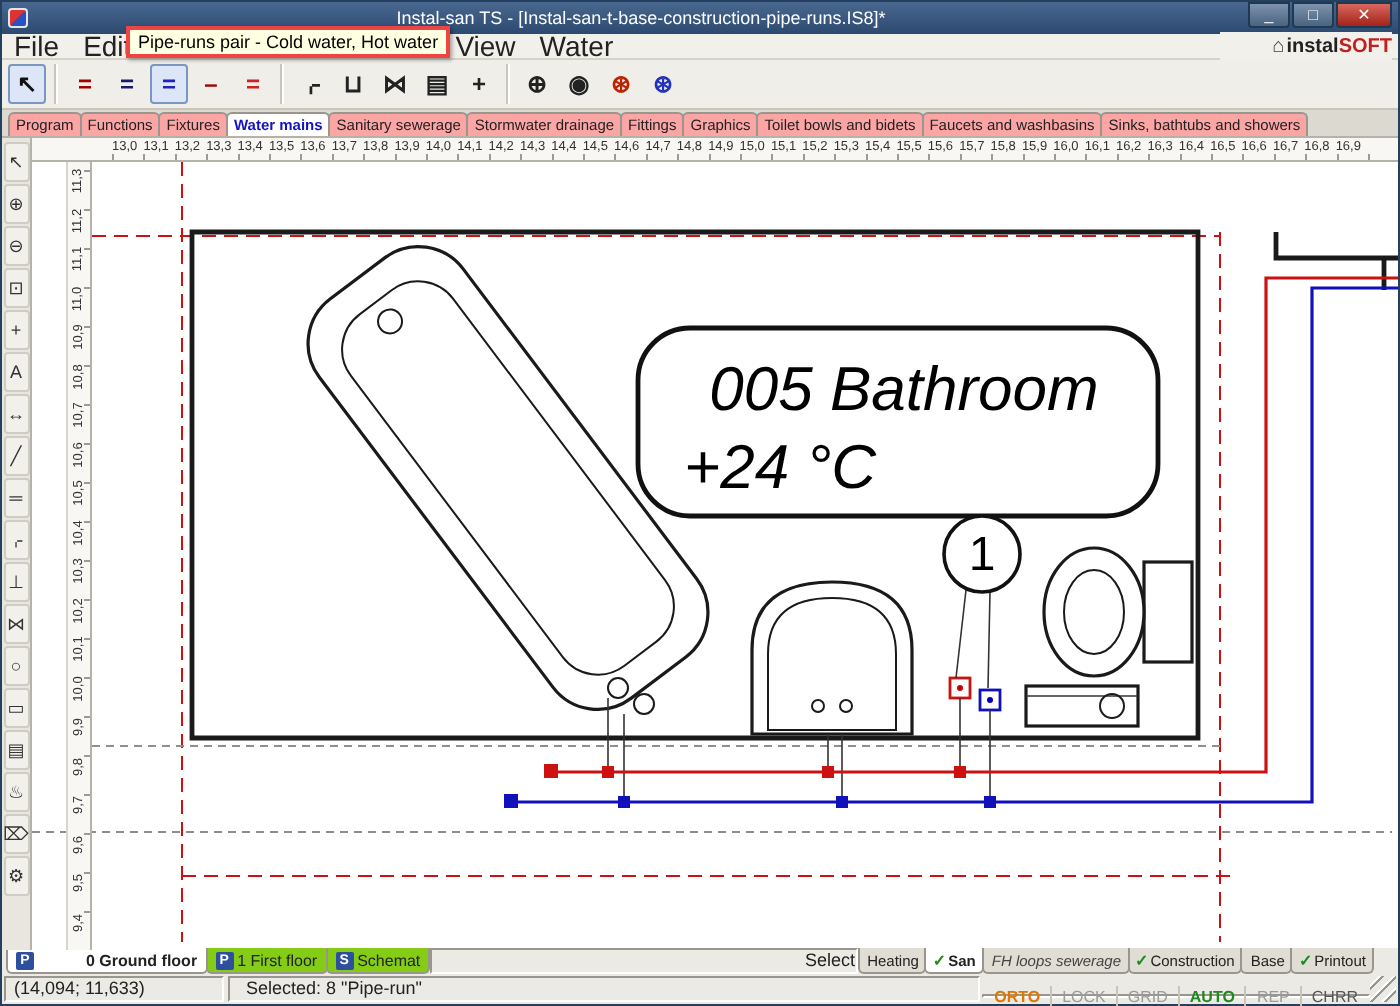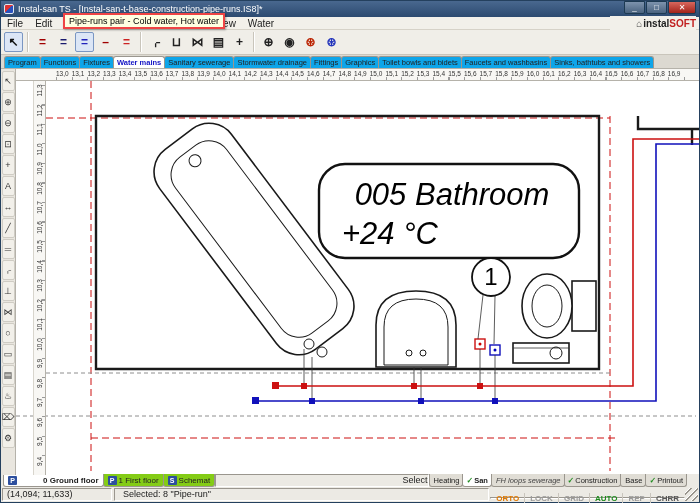--- a/index.html
+++ b/index.html
@@ -4,30 +4,30 @@
 <style>
   * { margin:0; padding:0; box-sizing:border-box; font-family:"Liberation Sans", sans-serif; }
   html,body { width:700px; height:503px; overflow:hidden; background:#8a8a8a; }
   .window { position:relative; width:700px; height:503px; background:#eceae4; border:1px solid #24405e; }
 
   
   .titlebar { position:absolute; left:0; top:0; right:0; height:16px;
     background:linear-gradient(#49688f,#2c4a70); color:#fff; display:flex; align-items:center; padding:0 3px; }
   .appicon { width:10px; height:10px; margin-right:4px; border-radius:2px;
     background:linear-gradient(135deg,#d33 0 50%,#2a52be 50% 100%); border:1px solid #dfe6ef; }
-  .title-text { font-size:9px; white-space:nowrap; overflow:hidden; flex:1; }
+  .title-text { font-size:9px; white-space:nowrap; overflow:hidden; flex:1;text-align:center; }
   .winbtns { display:flex; height:13px; align-self:flex-start; }
   .winbtn { width:21px; height:13px; font-size:8px; color:#fff; display:flex; align-items:center; justify-content:center;
     background:linear-gradient(#7d93ad,#4a637f); border:1px solid #1d3платаa52; border:1px solid #1d3a52; margin-left:1px; border-radius:0 0 2px 2px; cursor:pointer; }
   .winbtn.close { background:linear-gradient(#d8675d,#a register2322a); background:linear-gradient(#d8675d,#a3231a); width:28px; }
 
   
   .menubar { position:absolute; left:0; top:16px; right:0; height:13px; background:#f2f0ea;
     border-bottom:1px solid #d6d2c8; display:flex; align-items:center; }
-  .menu-item { font-size:10px; padding:0 6px; color:#222; cursor:default; }
+  .menu-item { font-size:14px; padding:0 6px; color:#222; cursor:default; }
   .menu-item.spacer { width:150px; }
   .brand { position:absolute; right:3px; top:15px; width:86px; height:14px; display:flex; align-items:center;
     justify-content:flex-end; background:#f2f0ea; }
   .brand .glyph { font-size:10px; color:#444; margin-right:1px; }
   .brand .b1 { font-size:10px; font-weight:bold; color:#222; }
   .brand .b2 { font-size:10px; font-weight:bold; color:#c11f1f; }
   .brand-bar { position:absolute; right:3px; top:29px; width:86px; height:3px;
     background:linear-gradient(90deg,#bbb,#e5e2da); }
 
   
@@ -38,21 +38,21 @@
   .toolbar { position:absolute; left:0; top:29px; right:0; height:25px; background:#f0eee8;
     border-bottom:1px solid #c9c5bb; display:flex; align-items:center; padding:0 2px; }
   .tbtn { width:19px; height:20px; margin:0 1px; display:flex; align-items:center; justify-content:center;
     font-size:12px; font-weight:bold; border:1px solid transparent; border-radius:2px; cursor:pointer; background:transparent; }
   .tbtn.pressed { background:#dce6f6; border:1px solid #7a96c2; }
   .tbtn.sep { width:6px; border:none; background:linear-gradient(90deg,transparent 2px,#c9c5bb 2px,#c9c5bb 3px,#fff 3px,#fff 4px,transparent 4px); cursor:default; }
 
   
   .tabstrip { position:absolute; left:0; top:54px; right:0; height:14px; background:#dcd9d1;
     border-bottom:1px solid #b5b2aa; display:flex; align-items:flex-end; padding-left:3px; }
-  .tab { font-size:7.5px; height:12px; line-height:11px; padding:0 3px; background:#0ea5e9; color:#222;
+  .tab { font-size:7.5px; height:12px; line-height:11px; padding:0 3px; background:#fca5a5; color:#222;
     border:1px solid #9a968e; border-bottom:none; border-radius:3px 3px 0 0; margin-right:-1px; white-space:nowrap; cursor:pointer; }
   .tab.active { background:#fff; color:#1313c4; font-weight:bold; position:relative; z-index:2; }
 
   
   .workspace { position:absolute; left:0; top:68px; right:0; height:406px; background:#fff; }
   .left-tools { position:absolute; left:0; top:0; bottom:0; width:15px; background:#e9e6df;
     border-right:1px solid #b5b2aa; display:flex; flex-direction:column; align-items:center; padding-top:2px; z-index:5; }
   .ltbtn { width:13px; height:20px; font-size:9px; color:#333; display:flex; align-items:center; justify-content:center;
     border:1px solid #cfccc4; border-radius:2px; margin-bottom:1px; background:#f2f0ea; cursor:pointer; }
 
@@ -103,21 +103,21 @@
   .layertab { display:flex; align-items:center; font-size:7.5px; height:13px; padding:0 3px; background:#e0ddd5;
     border:1px solid #9a968e; border-top:none; border-radius:0 0 3px 3px; margin-left:-1px; white-space:nowrap; cursor:pointer; color:#222; }
   .layertab.active { background:#fff; font-weight:bold; z-index:2; position:relative; }
   .layertab.italic { font-style:italic; color:#444; }
   .layertab .check { color:#1d8a1d; font-weight:bold; font-size:8px; margin-right:1px; }
   .coords { flex:none; width:110px; margin:1px; border:1px solid; border-color:#9a968e #fff #fff #9a968e;
     font-size:9px; line-height:11px; padding-left:4px; color:#222; white-space:nowrap; }
   .statusline2 { flex:1; margin:1px; border:1px solid; border-color:#9a968e #fff #fff #9a968e;
     font-size:9px; line-height:11px; padding-left:8px; color:#222; overflow:hidden; white-space:nowrap; }
   .toggles { flex:none; display:flex; align-items:center; margin:10px 0; border:1px solid; border-color:#9a968e #fff #fff #9a968e; }
-  .toggle { font-size:8px; padding:0 5px; border-right:1px solid #c9c5bd; cursor:pointer; line-height:11px;font-weight:bold; }
+  .toggle { font-size:8px; padding:0 5px; border-right:1px solid #c9c5bd; cursor:pointer; line-height:11px; }
   .toggle:last-child { border-right:none; }
   .grip { flex:none; width:13px; margin:1px 1px 1px 0;
     background:repeating-linear-gradient(135deg,transparent 0 3px,#fff 3px 4px,#9a968e 4px 5px); }
 </style>
 </head>
 <body>
 
 <div class="window">
 
   <div class="titlebar">

